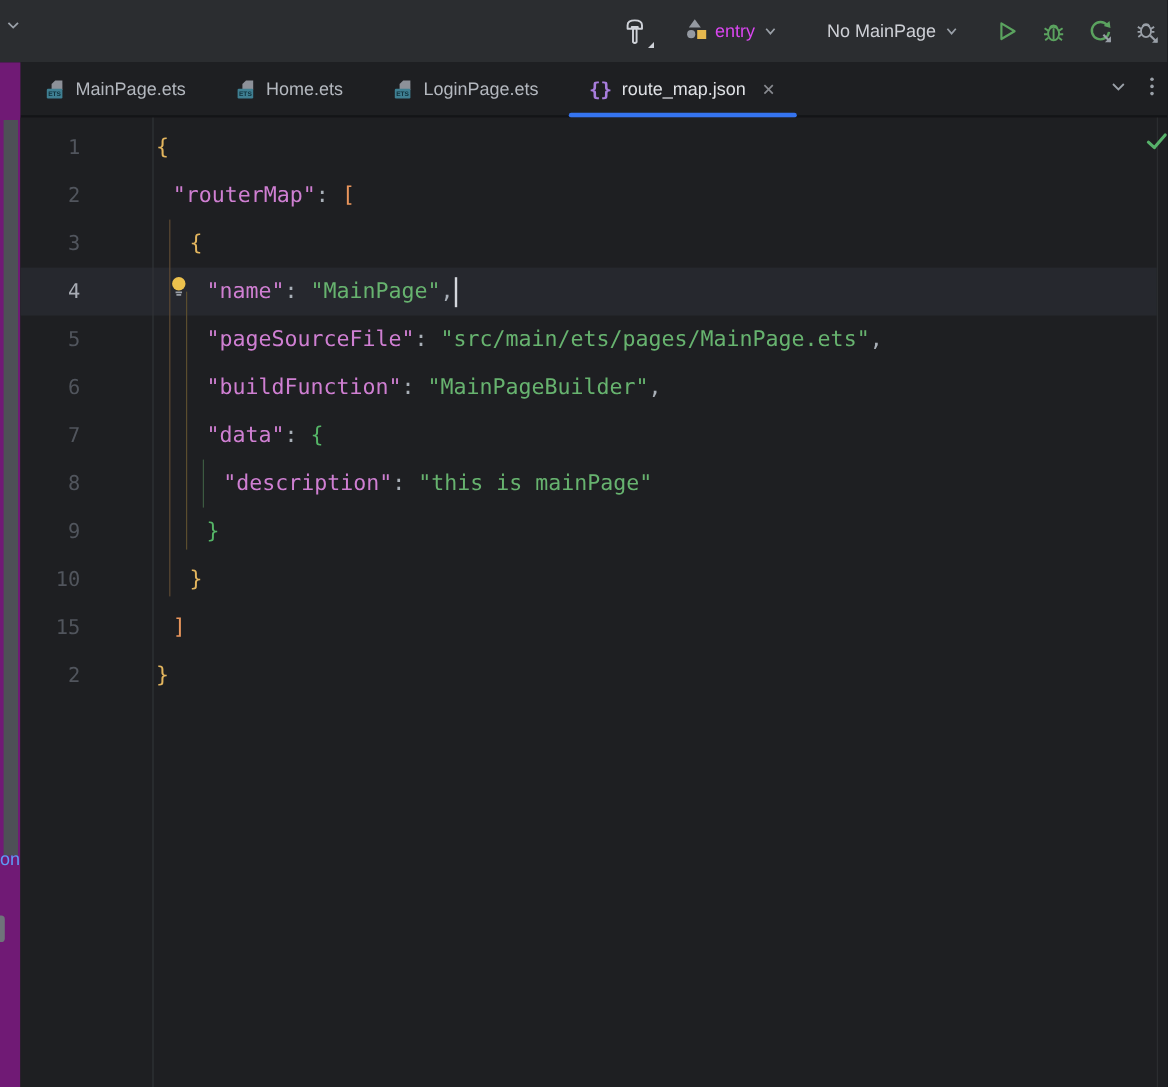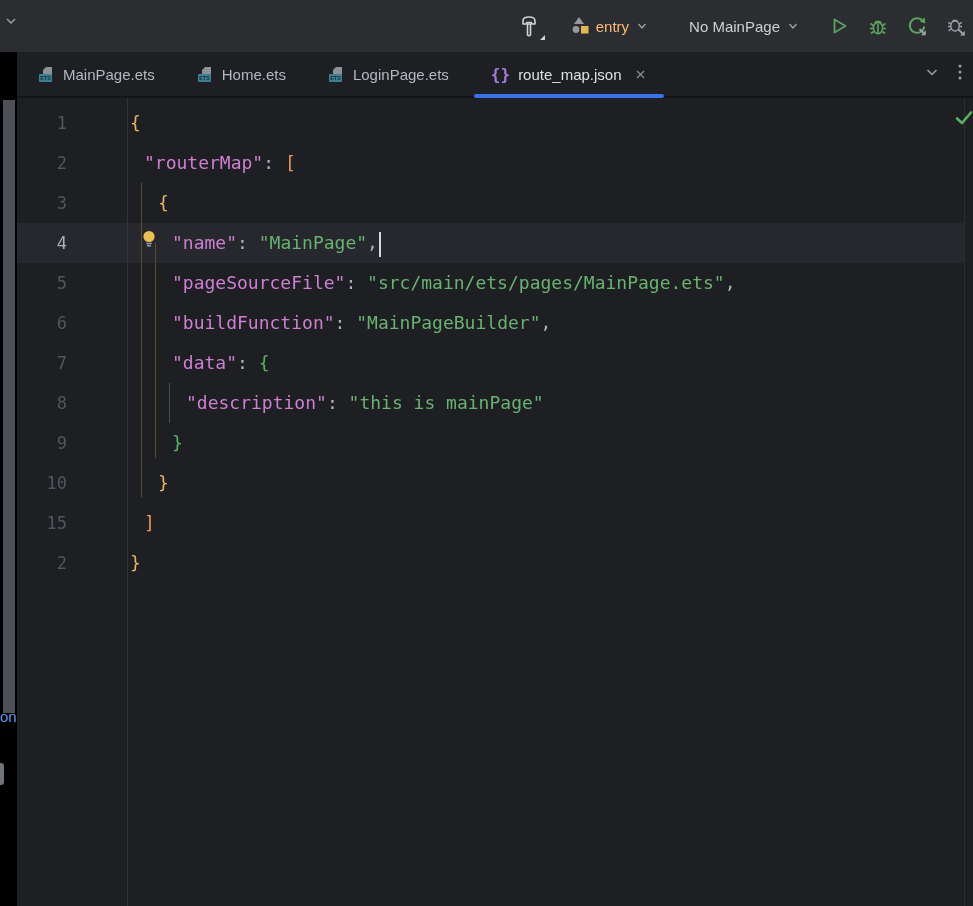--- a/index.html
+++ b/index.html
@@ -9,40 +9,40 @@
   
   .toolbar{position:absolute;left:0;top:0;width:973px;height:52px;background:#2b2d30;
            border-bottom:1px solid #1a1b1e;}
   .win-chevron{position:absolute;left:3px;top:13px;width:16px;height:16px;}
   .toolbar-right{position:absolute;right:2px;top:0;height:52px;display:flex;align-items:center;}
   .tb-btn{display:flex;align-items:center;justify-content:center;height:34px;border-radius:5px;
           padding:0 4px;cursor:default;}
   .hammer-wrap{position:relative;margin-right:18px;}
   .hammer-corner{position:absolute;right:1px;bottom:3px;width:0;height:0;
                  border-left:5px solid transparent;border-bottom:5px solid #cfd2d8;}
-  .selector{display:flex;align-items:center;gap:6px;color:#fdba74;font-size:15px;padding:0 6px;}
+  .selector{display:flex;align-items:center;gap:6px;color:#d946ef;font-size:15px;padding:0 6px;}
   .module-sel{margin-right:28px;}
   .device-sel{margin-right:18px;color:#ced0d6;}
   .actions{display:flex;align-items:center;gap:9px;}
 
   
   .tabbar{position:absolute;left:17px;top:52px;width:956px;height:46px;background:#1e1f22;
           display:flex;align-items:stretch;border-bottom:2px solid #131417;box-sizing:border-box;}
   .tab{position:relative;display:flex;align-items:center;gap:8px;padding:0 21px;font-size:15px;
        color:#b4b8bf;cursor:default;}
   .tab.active{color:#dfe1e5;}
   .tab-underline{position:absolute;left:4px;right:4px;bottom:-2px;height:4px;border-radius:3px;}
   .ets-icon{width:17px;height:17px;position:relative;flex:0 0 auto;}
   .json-glyph{font-family:"DejaVu Sans Mono",monospace;font-size:16px;font-weight:bold;
               color:#a87ddd;line-height:17px;}
   .tab-close{display:flex;align-items:center;margin-left:4px;}
   .tabbar-right{margin-left:auto;display:flex;align-items:center;gap:16px;padding-right:10px;}
 
   
-  .left-rail{position:absolute;left:0;top:52px;width:17px;height:854px;background:#000000;}
+  .left-rail{position:absolute;left:0;top:52px;width:17px;height:854px;background:#701a75;}
   .rail-bar{position:absolute;left:3px;top:48px;width:12px;height:613px;background:#4d5056;}
   .rail-text{position:absolute;left:0;top:656px;font-size:15px;color:#5e9bf5;}
   .rail-nub{position:absolute;left:0;top:711px;width:4px;height:22px;background:#6f737a;border-radius:0 3px 3px 0;}
 
   
   .editor{position:absolute;left:17px;top:98px;width:956px;height:808px;background:#1e1f22;}
   .active-band{position:absolute;left:0;width:947px;height:40px;background:#26282e;}
   .gutter-sep{position:absolute;left:110px;top:0;bottom:0;width:1px;background:#313438;}
   .right-sep{position:absolute;left:947px;top:0;bottom:0;width:1px;background:#2b2d30;}
   .guide{position:absolute;width:1px;}

